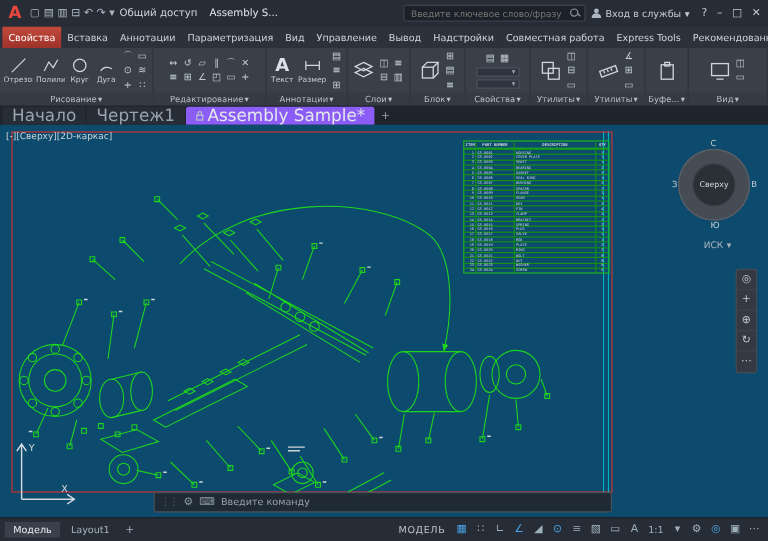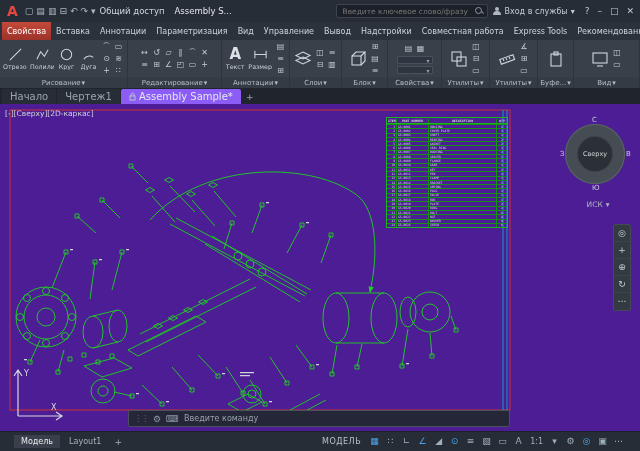--- a/index.html
+++ b/index.html
@@ -49,29 +49,29 @@
   .minigrid span{width:11px;height:11px;font-size:8px;line-height:11px;text-align:center;color:#c2ccd4;}
   .bigico{width:18px;height:18px;}
   .bigico *{stroke:#cfd6dd;fill:none;stroke-width:1.1;}
   .bigA{font-size:15px;font-weight:bold;color:#dbe1e7;line-height:15px;}
   .combo{width:36px;height:8px;background:#2f353e;border:1px solid #4a515c;border-radius:1px;
     font-size:6px;color:#97a1ab;display:flex;align-items:center;justify-content:flex-end;padding:0 2px;}
 
   
   .filetabs{position:absolute;top:88px;left:0;right:0;height:16px;background:#20252d;
     display:flex;align-items:flex-end;padding-left:2px;gap:1px;}
-  .ftab{height:15px;padding:0 8px;font-size:10px;color:#9aa4ae;background:#272d36;
+  .ftab{height:15px;padding:0 8px;font-size:14px;color:#9aa4ae;background:#272d36;
     display:flex;align-items:center;gap:3px;border-radius:2px 2px 0 0;white-space:nowrap;}
   .ftab.active{background:#8b5cf6;color:#e4e9ee;}
   .addtab{height:15px;width:16px;font-size:9px;color:#9aa4ae;display:flex;align-items:center;justify-content:center;}
   .locksvg{width:7px;height:9px;}
   .locksvg *{stroke:#b9c3cc;fill:none;stroke-width:1;}
 
   
-  .canvas{position:absolute;top:104px;left:0;width:640px;height:327px;background:#4c1d95;overflow:hidden;}
+  .canvas{position:absolute;top:104px;left:0;width:640px;height:327px;background:#0c4a6e;overflow:hidden;}
   .drawing{position:absolute;left:0;top:0;}
   .vplabel{position:absolute;left:5px;top:5px;font-size:7.5px;color:#ccd2d8;}
 
   
   .ptable{position:absolute;left:386px;top:13px;width:122px;border:1px solid #1db51d;
     font-family:"DejaVu Sans Mono","Liberation Mono",monospace;color:#d2d9de;}
   .pt-head{display:flex;height:6px;border-bottom:1px solid #1db51d;align-items:center;}
   .pt-head .pt-c{font-size:3.2px;font-weight:bold;text-align:center;}
   .pt-row{display:flex;height:4.3px;border-top:0.5px solid #158f15;align-items:center;}
   .pt-c{font-size:3px;line-height:4px;overflow:hidden;white-space:nowrap;padding:0 1px;border-left:0.5px solid #158f15;}
@@ -107,21 +107,21 @@
 
   
   .cmdbar{position:absolute;left:128px;top:306px;width:382px;height:17px;background:rgba(34,39,47,0.92);
     border:1px solid #4a515c;border-radius:2px;display:flex;align-items:center;gap:5px;padding:0 5px;}
   .cmd-ico{font-size:9px;color:#8d98a3;}
   .cmd-text{font-size:8px;color:#99a2ab;}
   .cmd-grip{color:#5c6570;font-size:8px;letter-spacing:-1px;}
 
   
   .statusbar{position:absolute;top:431px;left:0;right:0;height:20px;background:#272d36;border-top:1px solid #1c2128;
-    display:flex;align-items:center;padding:0 14px;gap:2px;}
+    display:flex;align-items:center;padding:0 4px;gap:2px;}
   .sb-tab{font-size:8px;color:#a7b1bb;padding:2px 7px;}
   .sb-tab.active{background:#39404b;color:#e8edf1;}
   .sb-add{font-size:9px;color:#a7b1bb;padding:0 4px;}
   .sb-right{margin-left:auto;display:flex;align-items:center;gap:1px;}
   .model-label{font-size:8px;color:#b9c2cb;letter-spacing:.5px;margin-right:5px;}
   .sbi{width:15px;height:15px;font-size:9px;line-height:15px;text-align:center;color:#9fb0bd;}
   .sbi.blue{color:#4aa3e8;}
   .sb-scale{font-size:8px;color:#9fb0bd;padding:0 3px;white-space:nowrap;}
 </style>
 </head>

